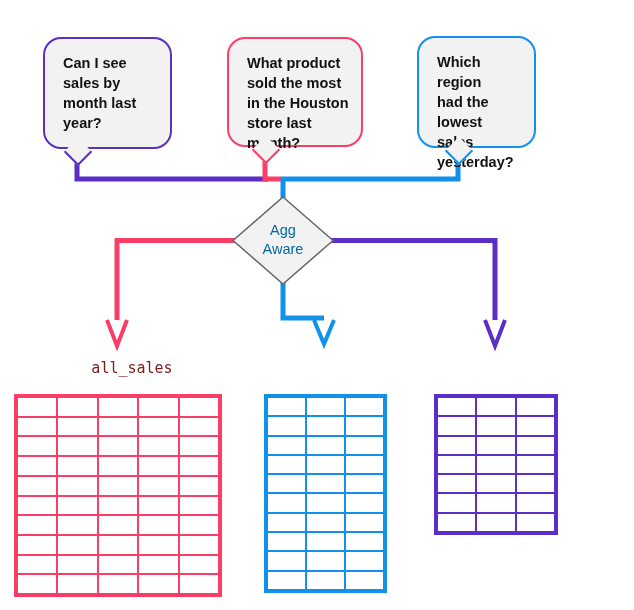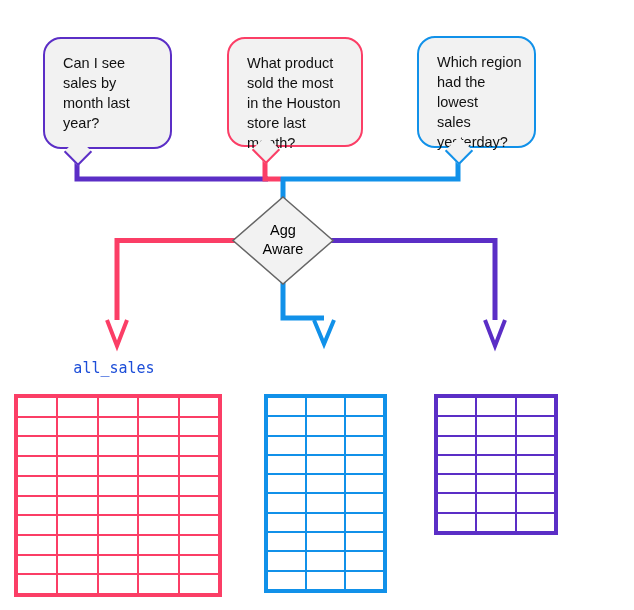--- a/index.html
+++ b/index.html
@@ -14,20 +14,21 @@
   .wire{fill:none;stroke-width:5;stroke-linejoin:miter;stroke-linecap:butt;}
   .head{fill:none;stroke-width:4;stroke-linejoin:miter;}
   .diamond-shape{stroke-width:1.5;}
   .bubble{
     position:absolute;
     background:#F2F2F2;
     border:2.5px solid #888;
     border-radius:18px;
     box-sizing:border-box;
     z-index:2;
+    font-weight:bold;
   }
   .bubble-text{
     padding:14px 10px 0 18px;
     font-size:14.5px;
     line-height:20px;
     color:#111;
     white-space:pre-line;
   }
   .tail{
     position:absolute;
@@ -38,21 +39,21 @@
     transform:rotate(45deg);
     z-index:3;
   }
   .diamond-label{
     position:absolute;
     left:251px;top:221px;
     width:64px;
     text-align:center;
     font-size:14.5px;
     line-height:19px;
-    color:#000000;
+    color:#0369a1;
     white-space:pre-line;
     z-index:4;
   }
   .table-label{
     position:absolute;
     width:164px;
     text-align:center;
     font-family:"DejaVu Sans Mono", monospace;
     font-size:15px;
     line-height:16.5px;
@@ -116,21 +117,21 @@
     <div class="bubble-text">Which region
 had the lowest
 sales
 yesterday?</div>
   </div>
   <div class="tail" style="left: 449px; top: 141px; border-right-color: rgb(17, 145, 233); border-bottom-color: rgb(17, 145, 233);"></div>
 
   <div class="diamond-label">Agg
 Aware</div>
 
-  <div class="table-label" style="left: 32px; top: 360px; color: #1d4ed8;">all_sales</div>
+  <div class="table-label" style="left: 50px; top: 360px; color: #7f1d1d;">all_sales</div>
 
   <div class="grid-table" style="left: 14px; top: 394px; width: 208px; height: 203px; --tc: #FB3E66; grid-template-columns: repeat(5, 1fr); grid-template-rows: repeat(10, 1fr);">
       <div class="cell"></div>
       <div class="cell"></div>
       <div class="cell"></div>
       <div class="cell"></div>
       <div class="cell"></div>
       <div class="cell"></div>
       <div class="cell"></div>
       <div class="cell"></div>

